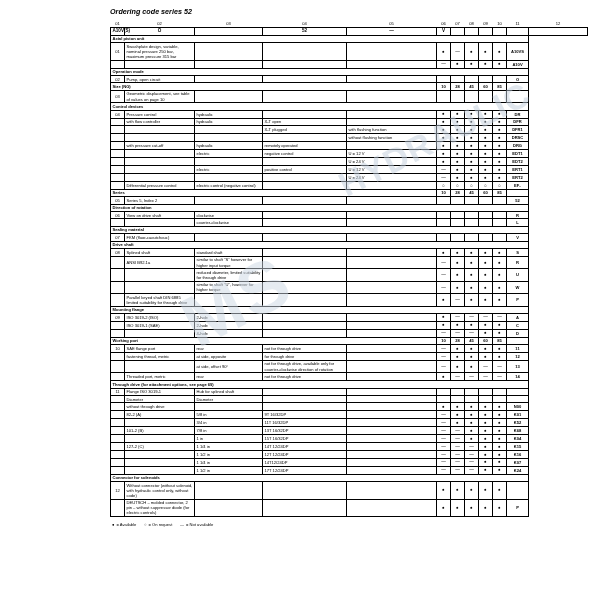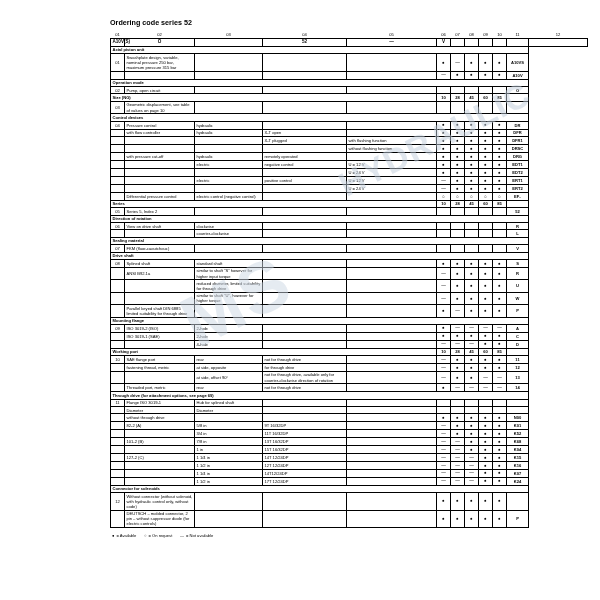--- a/index.html
+++ b/index.html
@@ -51,22 +51,23 @@
   .wm-sub {
     left: 60px; top: 150px;
     font-size: 72px;
     color: #cdd8e4;
     letter-spacing: 2px;
   }
 
   h1.doc-title {
     font-size: 7.2px;
     font-weight: bold;
-    margin: 12px 0 4px 0;
+    margin: 1px 0 4px 0;
     padding: 0;
+    font-style: italic;
   }
 
   table.main {
     border-collapse: collapse;
     width: 478px;
     table-layout: fixed;
   }
   table.main td {
     border: 0.4px solid #000;
     padding: 0.6px 1.5px;

